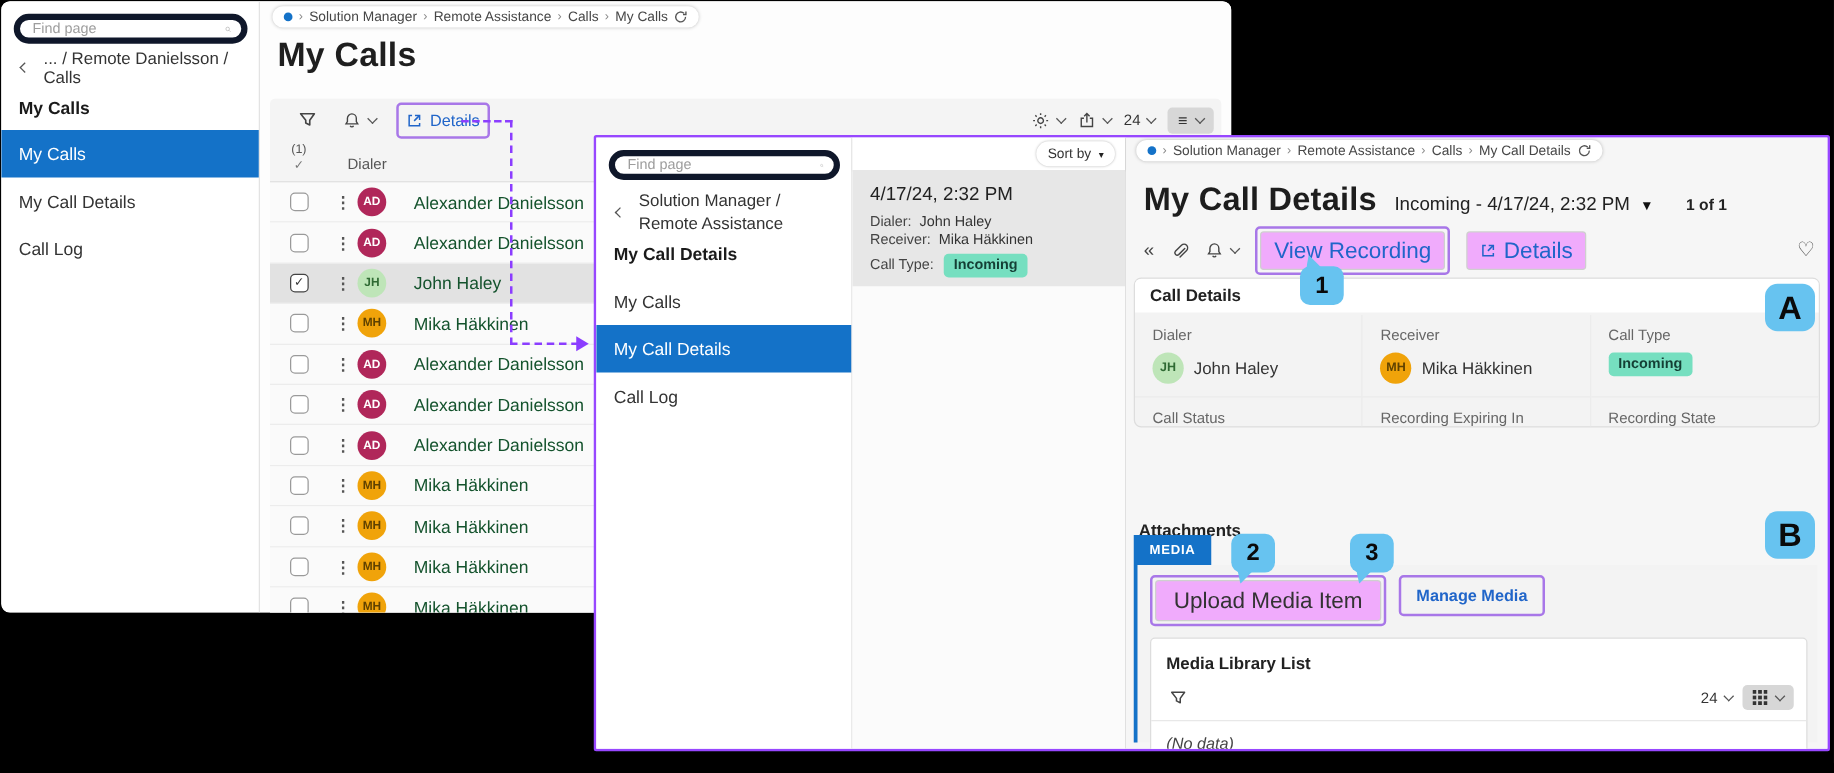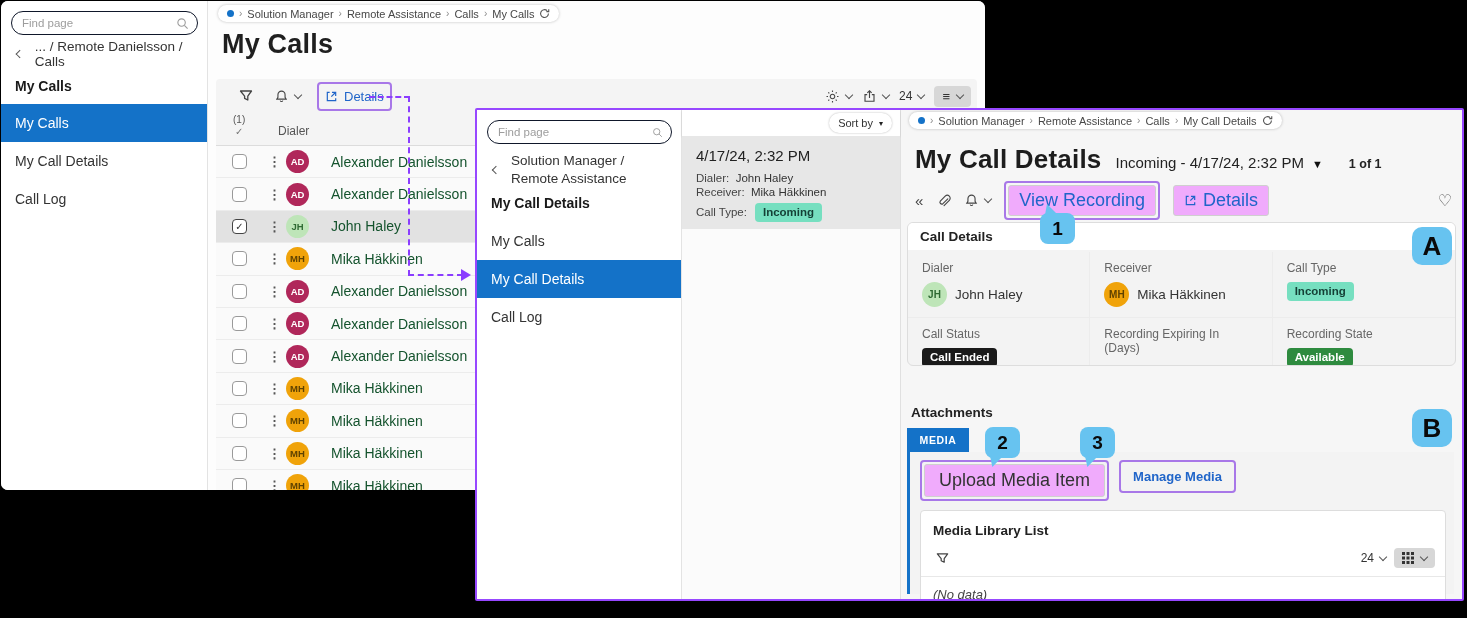--- a/index.html
+++ b/index.html
@@ -3,21 +3,21 @@
 <meta charset="utf-8">
 <style>
   *{box-sizing:border-box;margin:0;padding:0}
   html,body{background:#000}
   body{font-family:"Liberation Sans",sans-serif;-webkit-font-smoothing:antialiased}
   .stage{position:relative;width:1467px;height:618px;background:#000;overflow:hidden}
   .abs{position:absolute}
   .win{position:absolute;background:#fff;overflow:hidden}
 
   
-  .searchpill{position:absolute;height:24px;border:1px solid #0f172a;border-radius:12px;background:#fff;display:flex;align-items:center;padding:0 8px 0 10px}
+  .searchpill{position:absolute;height:24px;border:5px solid #0f172a;border-radius:12px;background:#fff;display:flex;align-items:center;padding:0 8px 0 10px}
   .searchpill input{border:none;outline:none;flex:1;font-size:11.5px;color:#555;font-family:"Liberation Sans",sans-serif;background:transparent}
   .searchpill input::placeholder{color:#9d9d9d}
   .cv{display:inline-block;width:6px;height:6px;border-right:1.4px solid #555;border-bottom:1.4px solid #555;transform:rotate(45deg);margin-top:-3px}
   .cv.left{transform:rotate(135deg);margin-top:0}
   .navitem{height:38px;display:flex;align-items:center;padding-left:14px;font-size:14px;color:#333;cursor:pointer}
   .navitem.sel{background:#1472C8;color:#fff}
   .sbtitle{font-size:14px;font-weight:bold;color:#1a1a1a}
   .crumbbar{position:absolute;height:17px;background:#fff;border-radius:9px;box-shadow:0 0 3px rgba(0,0,0,.25);display:flex;align-items:center;padding:0 9px;gap:5px;white-space:nowrap}
   .crumbbar .dot{width:7px;height:7px;border-radius:50%;background:#1472C8}
   .crumbbar .sep{color:#8b8b8b;font-size:10px}
@@ -64,30 +64,30 @@
   .li-title{font-size:15px;color:#222;font-weight:500}
   .li-line{font-size:11.5px;color:#333;margin-top:5px}
   .li-line .lbl{color:#444}
   .detailpane{flex:1;background:#f6f6f6;position:relative}
   .dp-title{position:absolute;left:14px;top:34px;display:flex;align-items:baseline;white-space:nowrap}
   .dp-title h1{font-size:26px;font-weight:bold;color:#1d1d1d;letter-spacing:.2px}
   .dp-sub{font-size:15px;color:#222;margin-left:14px}
   .dp-caret{font-size:11px;color:#111;margin-left:8px}
   .dp-count{font-size:12.5px;font-weight:600;color:#222;margin-left:26px}
   .dp-toolbar{position:absolute;left:14px;top:76px;right:10px;height:28px;display:flex;align-items:center;gap:13px}
-  .cdcard{position:absolute;left:6px;top:112px;right:6px;height:144px;border:1px solid #ddd;border-radius:6px;background:#f3f3f3;overflow:hidden}
+  .cdcard{position:absolute;left:6px;top:112px;right:6px;height:120px;border:1px solid #ddd;border-radius:6px;background:#f3f3f3;overflow:hidden}
   .cdhead{height:27px;line-height:27px;background:#fff;padding-left:12px;font-size:13.5px;font-weight:bold;color:#222}
   .cdgrid{display:grid;grid-template-columns:1fr 1fr 1fr;padding:2px 0 0 0}
   .cell{padding:9px 14px 10px 14px;border-bottom:1px solid #ececec}
   .cell.c1,.cell.c2{border-right:1px solid #ececec}
   .cell.last{border-bottom:none}
   .flabel{font-size:12px;color:#666;margin-bottom:7px}
   .fvalue{font-size:13.5px;color:#333;display:flex;align-items:center;gap:8px}
   .cdgrid .av{width:25px;height:25px;font-size:10px}
-  .att-label{position:absolute;left:10px;top:295px;font-size:13.5px;font-weight:bold;color:#222}
+  .att-label{position:absolute;left:10px;top:307px;font-size:13.5px;font-weight:bold;color:#222}
   .mediatab{position:absolute;left:6px;top:318px;width:62px;height:24px;background:#1472C8;color:#fff;font-size:10.5px;font-weight:bold;letter-spacing:.6px;display:flex;align-items:center;justify-content:center;cursor:pointer}
   .tabcontent{position:absolute;left:6px;top:342px;right:8px;bottom:5px;border-left:3px solid #1472C8;background:#f3f3f3;padding:8px 8px 0 10px}
   .btnrow{display:flex;align-items:flex-start;gap:10px}
   .mediacard{margin-top:9px;background:#fff;border:1px solid #ddd;border-radius:4px}
   .mc-title{font-size:13.5px;font-weight:bold;color:#222;padding:12px 12px 4px 12px}
   .mc-filterrow{display:flex;align-items:center;padding:6px 10px 8px 14px}
   .mc-right{margin-left:auto;display:flex;align-items:center;gap:8px}
   .graybtn{display:inline-flex;align-items:center;gap:7px;background:#d7d7d7;border-radius:4px;padding:4px 8px;cursor:pointer}
   .mc-sep{border-top:1px solid #e8e8e8}
   .nodata{font-style:italic;font-size:13px;color:#444;padding:10px 12px 13px 12px}

